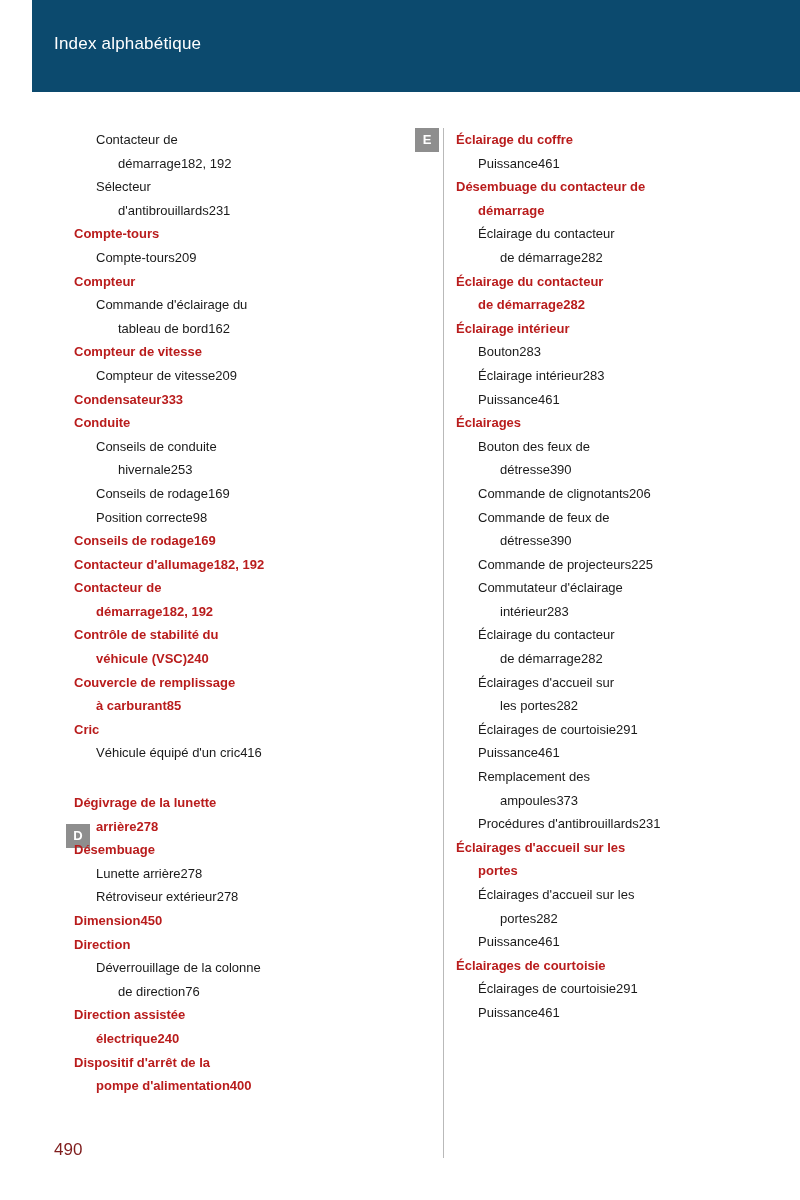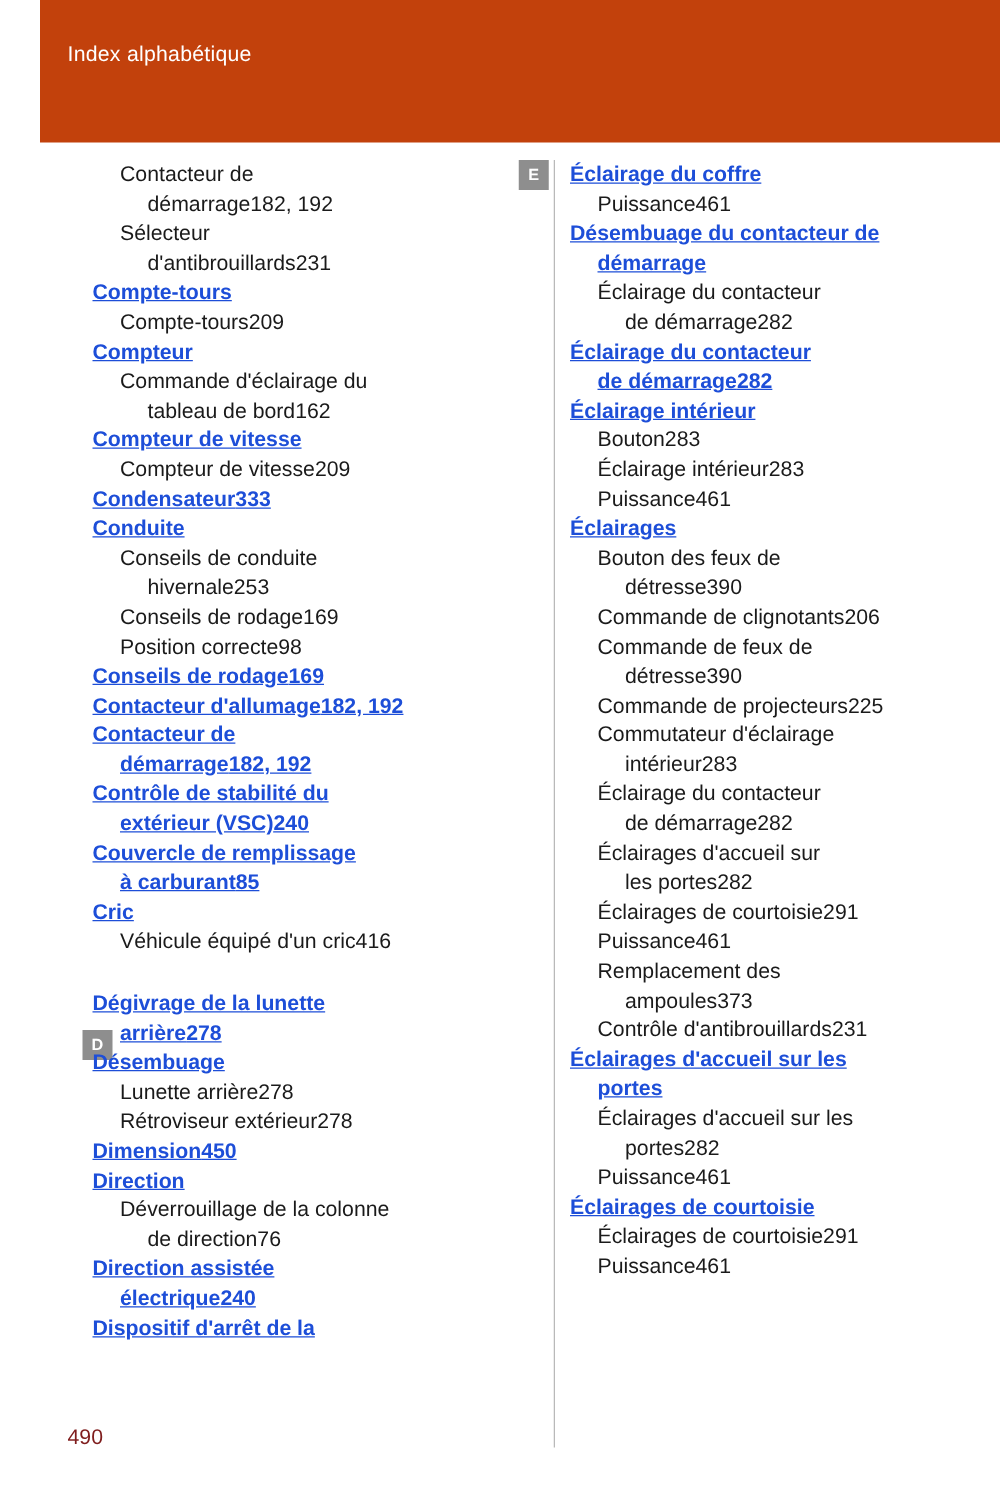--- a/index.html
+++ b/index.html
@@ -27,22 +27,22 @@
     top: 0;
     width: 32px;
     height: 1200px;
     background: #ffffff;
   }
   .header {
     position: absolute;
     left: 32px;
     top: 0;
     width: 768px;
-    height: 114px;
-    background: #c2410c;
+    height: 92px;
+    background: #0c4a6e;
     color: #ffffff;
   }
   .header-title {
     position: absolute;
     left: 22px;
     top: 34px;
     font-size: 17px;
     letter-spacing: 0.2px;
     color: #ffffff;
   }
@@ -57,21 +57,21 @@
     position: absolute;
     left: 443px;
     top: 22px;
     width: 1px;
     height: 1030px;
     background: #b9b9b9;
   }
   .col {
     position: absolute;
     top: 22px;
-    font-size: 17px;
+    font-size: 13px;
     line-height: 23.6px;
   }
   .col-left {
     left: 74px;
     width: 340px;
   }
   .col-right {
     left: 456px;
     width: 300px;
   }
@@ -89,21 +89,21 @@
   }
   .tab-e { left: 415px; top: 22px; }
   .tab-d { left: 66px; top: 718px; }
 
   .entry {
     position: relative;
     display: block;
     white-space: nowrap;
   }
   .entry .txt { }
-  .entry.bold { font-weight: bold; color: #1d4ed8; text-decoration: underline; }
+  .entry.bold { font-weight: bold; color: #b91c1c; }
   .entry.lvl0 { padding-left: 0px; }
   .entry.lvl1 { padding-left: 22px; }
   .entry.cont0 { padding-left: 22px; }
   .entry.cont1 { padding-left: 44px; }
 
   .leaders {
     display: inline;
   }
   .pg {
     font-weight: inherit;
@@ -151,38 +151,39 @@
         <div class="entry bold lvl0"><span class="txt">Conduite</span></div>
         <div class="entry lvl1"><span class="txt">Conseils de conduite</span></div>
         <div class="entry cont1"><span class="txt">hivernale</span><span class="leaders"></span><span class="pg">253</span></div>
         <div class="entry lvl1"><span class="txt">Conseils de rodage</span><span class="leaders"></span><span class="pg">169</span></div>
         <div class="entry lvl1"><span class="txt">Position correcte</span><span class="leaders"></span><span class="pg">98</span></div>
         <div class="entry bold lvl0"><span class="txt">Conseils de rodage</span><span class="leaders"></span><span class="pg">169</span></div>
         <div class="entry bold lvl0"><span class="txt">Contacteur d'allumage</span><span class="leaders"></span><span class="pg">182, 192</span></div>
         <div class="entry bold lvl0"><span class="txt">Contacteur de</span></div>
         <div class="entry bold cont0"><span class="txt">démarrage</span><span class="leaders"></span><span class="pg">182, 192</span></div>
         <div class="entry bold lvl0"><span class="txt">Contrôle de stabilité du</span></div>
-        <div class="entry bold cont0"><span class="txt">extérieur (VSC)</span><span class="leaders"></span><span class="pg">240</span></div>
+        <div class="entry bold cont0"><span class="txt">véhicule (VSC)</span><span class="leaders"></span><span class="pg">240</span></div>
         <div class="entry bold lvl0"><span class="txt">Couvercle de remplissage</span></div>
         <div class="entry bold cont0"><span class="txt">à carburant</span><span class="leaders"></span><span class="pg">85</span></div>
         <div class="entry bold lvl0"><span class="txt">Cric</span></div>
         <div class="entry lvl1"><span class="txt">Véhicule équipé d'un cric</span><span class="leaders"></span><span class="pg">416</span></div>
         <div class="gap"></div>
         <div class="entry bold lvl0"><span class="txt">Dégivrage de la lunette</span></div>
         <div class="entry bold cont0"><span class="txt">arrière</span><span class="leaders"></span><span class="pg">278</span></div>
         <div class="entry bold lvl0"><span class="txt">Désembuage</span></div>
         <div class="entry lvl1"><span class="txt">Lunette arrière</span><span class="leaders"></span><span class="pg">278</span></div>
         <div class="entry lvl1"><span class="txt">Rétroviseur extérieur</span><span class="leaders"></span><span class="pg">278</span></div>
         <div class="entry bold lvl0"><span class="txt">Dimension</span><span class="leaders"></span><span class="pg">450</span></div>
         <div class="entry bold lvl0"><span class="txt">Direction</span></div>
         <div class="entry lvl1"><span class="txt">Déverrouillage de la colonne</span></div>
         <div class="entry cont1"><span class="txt">de direction</span><span class="leaders"></span><span class="pg">76</span></div>
         <div class="entry bold lvl0"><span class="txt">Direction assistée</span></div>
         <div class="entry bold cont0"><span class="txt">électrique</span><span class="leaders"></span><span class="pg">240</span></div>
         <div class="entry bold lvl0"><span class="txt">Dispositif d'arrêt de la</span></div>
+        <div class="entry bold cont0"><span class="txt">pompe d'alimentation</span><span class="leaders"></span><span class="pg">400</span></div>
       </div>
     <div class="col col-right" id="col-right">
         <div class="entry bold lvl0"><span class="txt">Éclairage du coffre</span></div>
         <div class="entry lvl1"><span class="txt">Puissance</span><span class="leaders"></span><span class="pg">461</span></div>
         <div class="entry bold lvl0"><span class="txt">Désembuage du contacteur de</span></div>
         <div class="entry bold cont0"><span class="txt">démarrage</span></div>
         <div class="entry lvl1"><span class="txt">Éclairage du contacteur</span></div>
         <div class="entry cont1"><span class="txt">de démarrage</span><span class="leaders"></span><span class="pg">282</span></div>
         <div class="entry bold lvl0"><span class="txt">Éclairage du contacteur</span></div>
         <div class="entry bold cont0"><span class="txt">de démarrage</span><span class="leaders"></span><span class="pg">282</span></div>
@@ -200,21 +201,21 @@
         <div class="entry lvl1"><span class="txt">Commutateur d'éclairage</span></div>
         <div class="entry cont1"><span class="txt">intérieur</span><span class="leaders"></span><span class="pg">283</span></div>
         <div class="entry lvl1"><span class="txt">Éclairage du contacteur</span></div>
         <div class="entry cont1"><span class="txt">de démarrage</span><span class="leaders"></span><span class="pg">282</span></div>
         <div class="entry lvl1"><span class="txt">Éclairages d'accueil sur</span></div>
         <div class="entry cont1"><span class="txt">les portes</span><span class="leaders"></span><span class="pg">282</span></div>
         <div class="entry lvl1"><span class="txt">Éclairages de courtoisie</span><span class="leaders"></span><span class="pg">291</span></div>
         <div class="entry lvl1"><span class="txt">Puissance</span><span class="leaders"></span><span class="pg">461</span></div>
         <div class="entry lvl1"><span class="txt">Remplacement des</span></div>
         <div class="entry cont1"><span class="txt">ampoules</span><span class="leaders"></span><span class="pg">373</span></div>
-        <div class="entry lvl1"><span class="txt">Contrôle d'antibrouillards</span><span class="leaders"></span><span class="pg">231</span></div>
+        <div class="entry lvl1"><span class="txt">Procédures d'antibrouillards</span><span class="leaders"></span><span class="pg">231</span></div>
         <div class="entry bold lvl0"><span class="txt">Éclairages d'accueil sur les</span></div>
         <div class="entry bold cont0"><span class="txt">portes</span></div>
         <div class="entry lvl1"><span class="txt">Éclairages d'accueil sur les</span></div>
         <div class="entry cont1"><span class="txt">portes</span><span class="leaders"></span><span class="pg">282</span></div>
         <div class="entry lvl1"><span class="txt">Puissance</span><span class="leaders"></span><span class="pg">461</span></div>
         <div class="entry bold lvl0"><span class="txt">Éclairages de courtoisie</span></div>
         <div class="entry lvl1"><span class="txt">Éclairages de courtoisie</span><span class="leaders"></span><span class="pg">291</span></div>
         <div class="entry lvl1"><span class="txt">Puissance</span><span class="leaders"></span><span class="pg">461</span></div>
       </div>
   </div>

